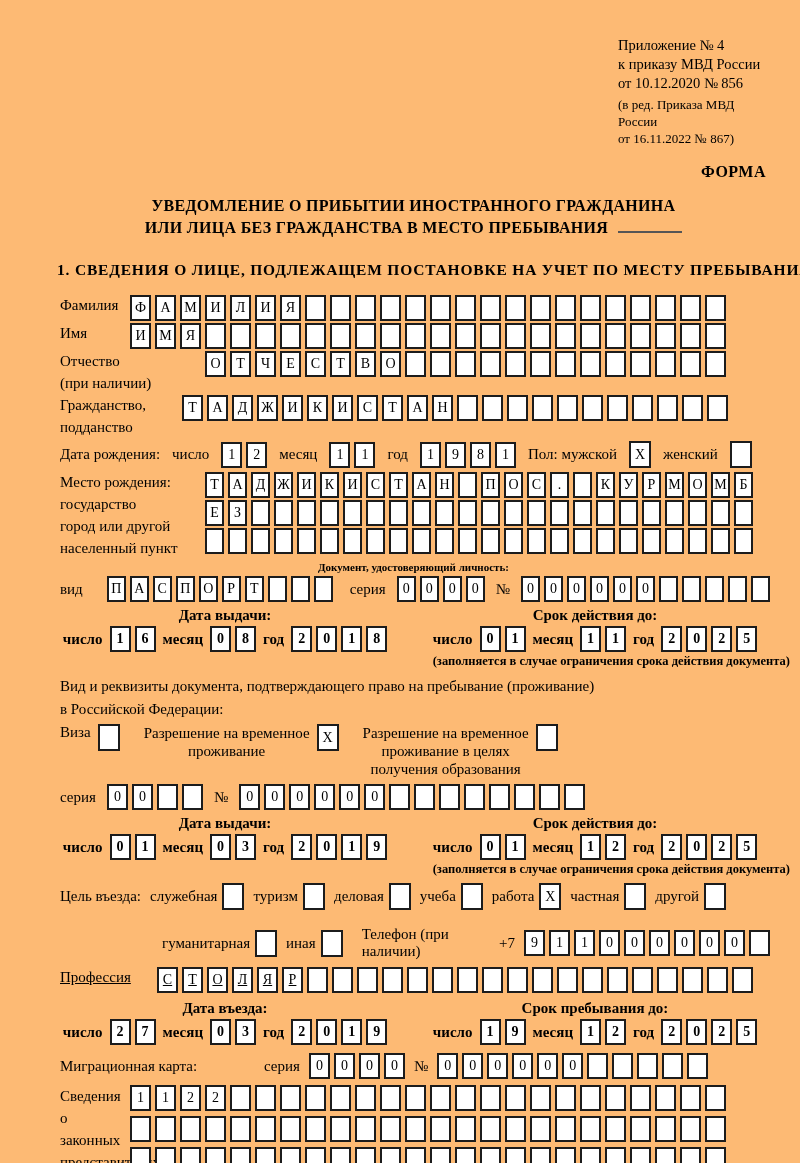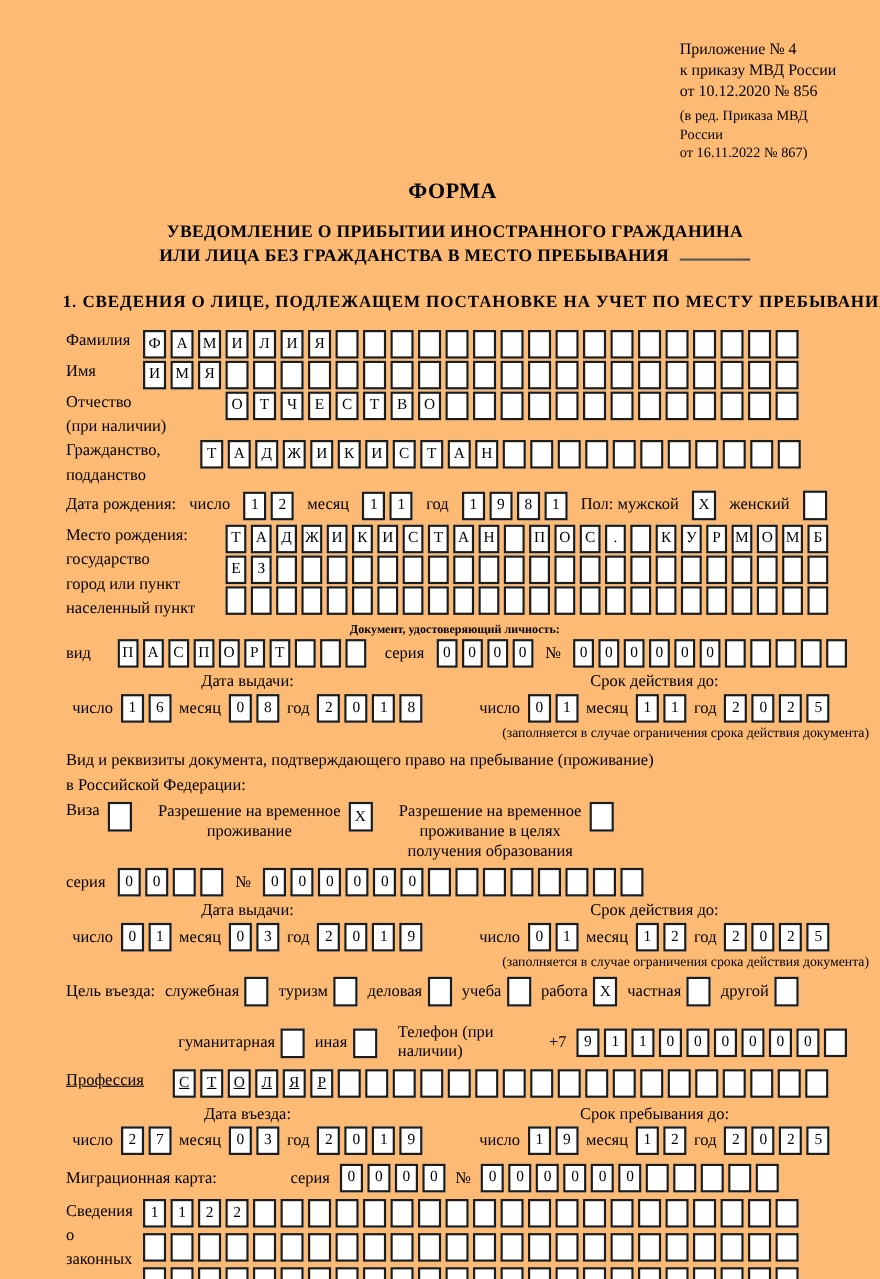--- a/index.html
+++ b/index.html
@@ -2,42 +2,42 @@
 <html><head>
 <meta charset="utf-8">
 <style>
   html,body{margin:0;padding:0;background:#fff;}
   .page{position:relative;width:800px;height:1163px;background:#fdba74;overflow:hidden;
         font-family:"Liberation Serif","DejaVu Serif",serif;color:#000;font-size:15px;
         box-sizing:border-box;padding:36px 30px 10px 57px;}
   .appendix{margin-left:561px;line-height:19px;font-size:14.5px;}
   .appendix .amend{font-size:13px;line-height:17px;}
   .appendix .amend.first{margin-top:3px;}
-  .forma{text-align:center;font-weight:bold;font-size:20px;margin:16px 4px 0 0;letter-spacing:.5px;}
+  .forma{text-align:right;font-weight:bold;font-size:16px;margin:16px 4px 0 0;letter-spacing:.5px;}
   .title{text-align:center;font-weight:bold;font-size:16px;line-height:22px;margin-top:14px;letter-spacing:.3px;}
   .blank-line{display:inline-block;width:64px;border-bottom:2.5px solid #555;height:12px;margin-left:10px;}
   .sec-heading{text-align:center;font-weight:bold;font-size:15.5px;margin-top:22px;letter-spacing:.8px;white-space:nowrap;}
 
   .cellrow{display:flex;gap:4px;flex:none;}
   .cell{box-sizing:border-box;width:21px;height:26px;border:2px solid #1c1c1c;background:#fff;
         display:flex;align-items:center;justify-content:center;font-size:14px;flex:none;}
   .narrow .cell{width:19px;}
   .cb .cell{width:22px;height:27px;}
 
   .row{display:flex;align-items:flex-start;margin:0 0 2px 3px;}
   .lblcol{flex:none;line-height:20px;}
   .w70{width:70px;} .w145{width:145px;} .w122{width:122px;}
   .sub{font-size:15px;}
   .inline-row{display:flex;align-items:center;gap:12px;margin:4px 0 4px 3px;flex-wrap:nowrap;}
   .stack{display:flex;flex-direction:column;gap:2px;}
 
   .doc-heading{text-align:center;font-weight:bold;font-size:11px;margin:3px 0 3px 0;}
   .vid-row{display:flex;align-items:center;gap:11px;margin:2px 0 4px 3px;}
 
-  .dblock{display:flex;margin:3px 0 2px 3px;}
+  .dblock{display:flex;margin:3px 0 2px 3px;font-weight:bold;}
   .dcol{flex:none;}
   .dcol.left{width:330px;}
   .dcol.right{width:390px;margin-left:10px;}
   .date-head{text-align:center;font-size:15px;line-height:19px;}
   .date-row{display:flex;align-items:center;gap:7px;justify-content:center;margin-top:1px;}
   .date-note{font-size:12.5px;text-align:right;margin-top:2px;white-space:nowrap;}
 
   .intro{margin:6px 0 0 3px;line-height:23px;}
   .res-options{display:flex;align-items:flex-start;margin:3px 0 6px 3px;gap:24px;}
   .opt{display:flex;align-items:flex-start;gap:7px;}
@@ -220,21 +220,21 @@
     <span>женский</span>
     <div class="cellrow cb">
         <div class="cell"></div>
       </div>
   </div>
 
   <div class="row">
     <div class="lblcol w145 stack" style="line-height:20px;">
       <div>Место рождения:</div>
       <div>государство</div>
-      <div>город или пункт</div>
+      <div>город или другой</div>
       <div>населенный пункт</div>
     </div>
     <div class="stack narrow">
       <div class="cellrow">
           <div class="cell">Т</div>
           <div class="cell">А</div>
           <div class="cell">Д</div>
           <div class="cell">Ж</div>
           <div class="cell">И</div>
           <div class="cell">К</div>

